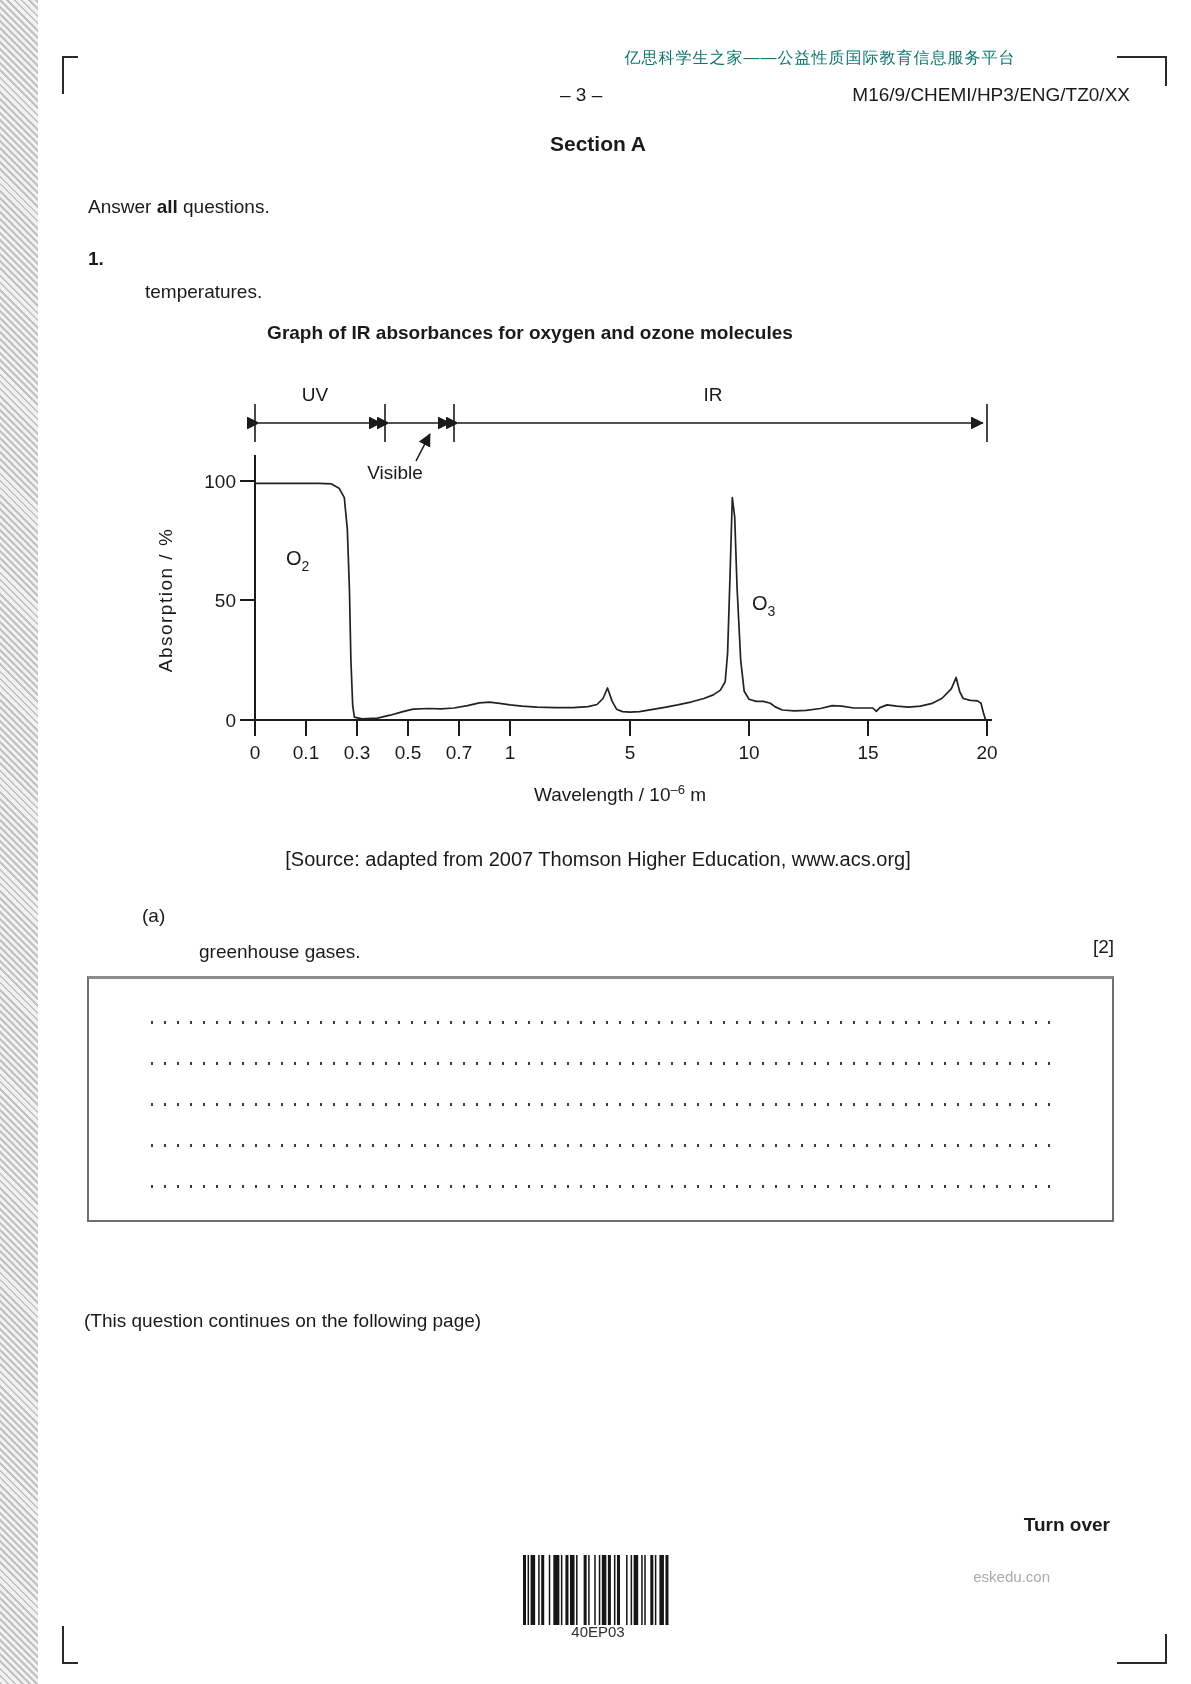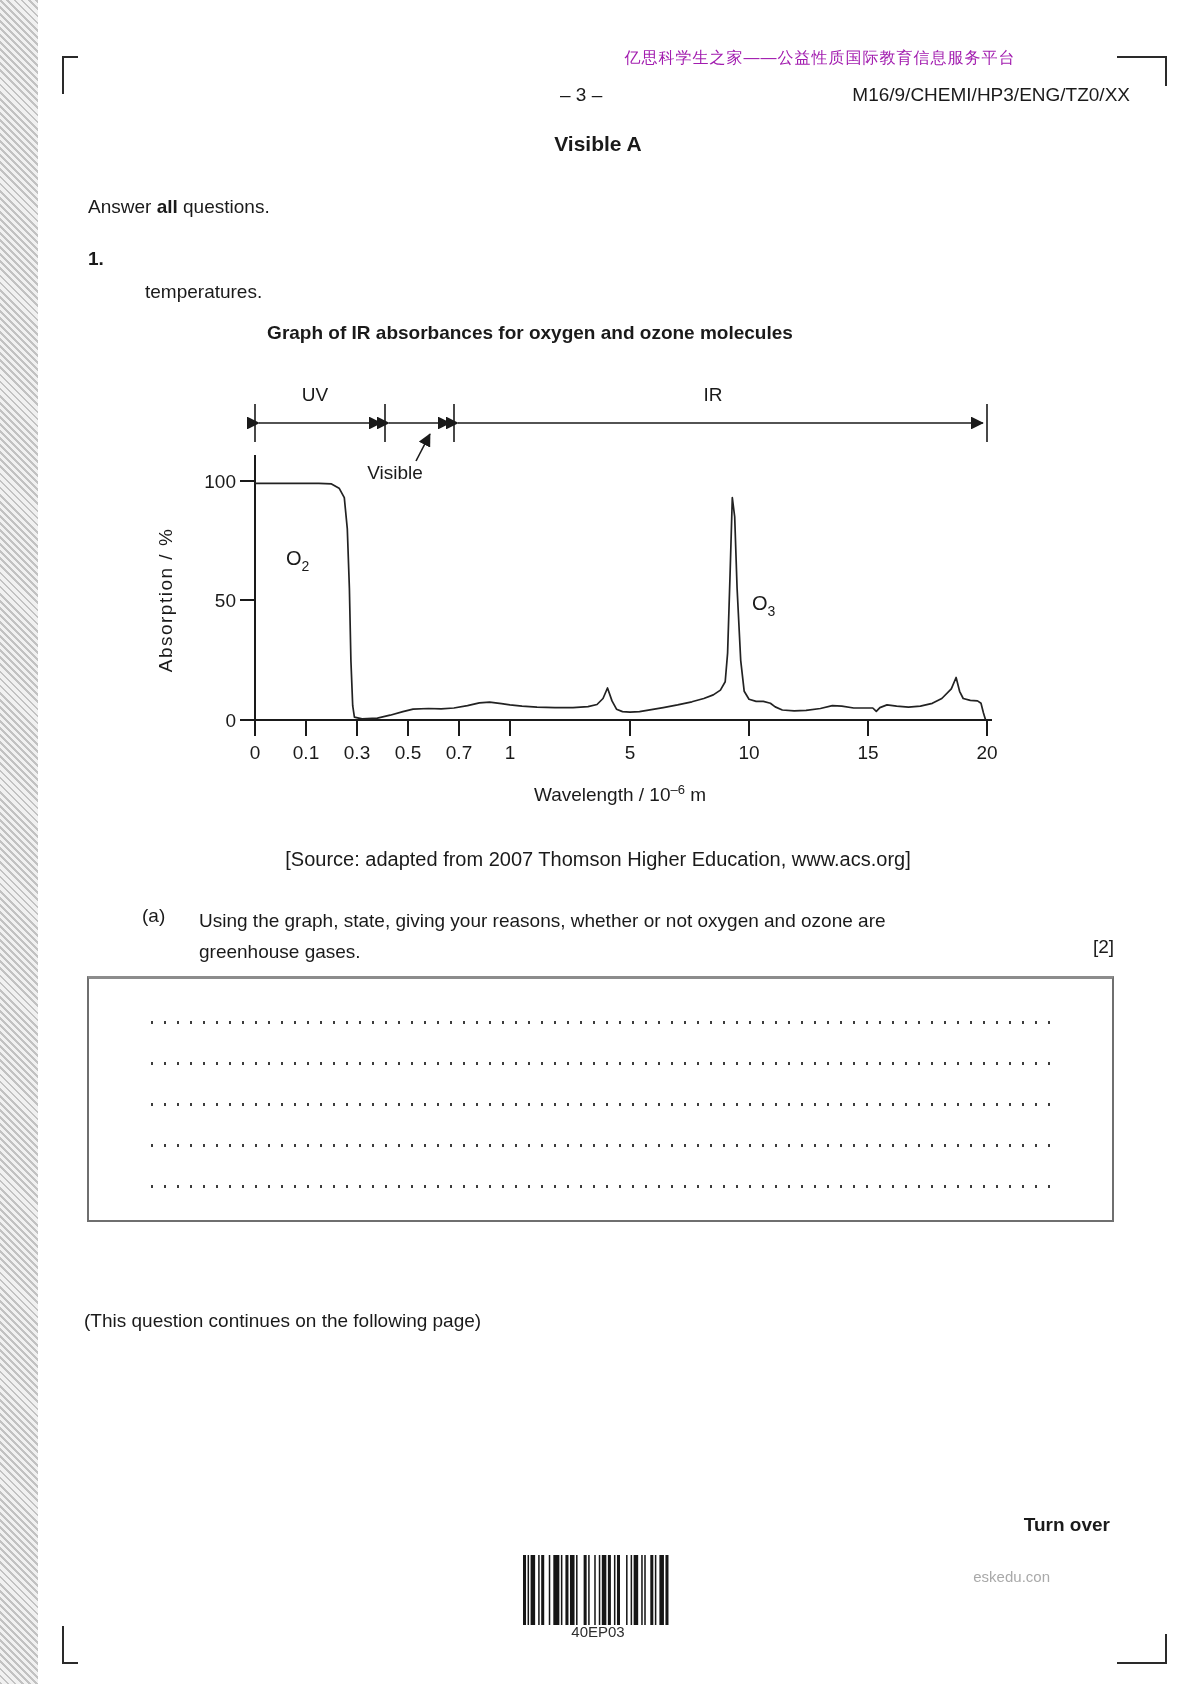--- a/index.html
+++ b/index.html
@@ -9,21 +9,21 @@
     margin:0 auto;
   }
   .abs{position:absolute;}
   .hatch{
     left:0; top:0; width:38px; height:1684px;
     background:repeating-linear-gradient(45deg,#c2c2c2 0 2px,#f1f1f1 2px 5px);
     border-right:4px solid #ffffff;
   }
   .crop{border:0 solid #2a2a2a;}
   .cn-header{left:560px; top:48px; width:520px; text-align:center;
-    font-size:16px; color:#a21caf; letter-spacing:1px;}
+    font-size:16px; color:#0f766e; letter-spacing:1px;}
   .pageno{left:560px; top:84px; font-size:19px;}
   .examcode{left:630px; top:84px; width:500px; text-align:right; font-size:19px;}
   .section-title{left:130px; top:132px; width:936px; text-align:center;
     font-size:21px; font-weight:bold;}
   .answer-line{left:88px; top:196px; font-size:19px;}
   .qnum{left:88px; top:248px; font-size:19px; font-weight:bold;}
   .qtext{left:145px; top:248px; width:880px; font-size:19px; line-height:29px;}
   .graph-title{left:130px; top:322px; width:800px; text-align:center;
     font-size:19px; font-weight:bold;}
   .graph-svg{left:130px; top:350px;}
@@ -56,21 +56,21 @@
 
   <div class="abs crop" style="left:62px; top:56px; width:14px; height:36px; border-left-width:2px; border-top-width:2px;"></div>
   <div class="abs crop" style="left:1117px; top:56px; width:48px; height:28px; border-right-width:2px; border-top-width:2px;"></div>
   <div class="abs crop" style="left:62px; top:1626px; width:14px; height:36px; border-left-width:2px; border-bottom-width:2px;"></div>
   <div class="abs crop" style="left:1117px; top:1634px; width:48px; height:28px; border-right-width:2px; border-bottom-width:2px;"></div>
 
   <div class="abs cn-header">亿思科学生之家——公益性质国际教育信息服务平台</div>
   <div class="abs pageno">– 3 –</div>
   <div class="abs examcode">M16/9/CHEMI/HP3/ENG/TZ0/XX</div>
 
-  <div class="abs section-title">Visible A</div>
+  <div class="abs section-title">Section A</div>
 
   <div class="abs answer-line"><span>Answer </span><b>all</b><span> questions.</span></div>
 
   <div class="abs qnum">1.</div>
   <div class="abs qtext"><br><span>temperatures.</span></div>
 
   <div class="abs graph-title">Graph of IR absorbances for oxygen and ozone molecules</div>
 
   <svg class="abs graph-svg" width="900" height="480" viewBox="130 350 900 480">
     <defs>
@@ -134,21 +134,21 @@
 
     <polyline id="abs-curve" fill="none" stroke="#222222" stroke-width="1.7" stroke-linejoin="round" stroke-linecap="round" points="255.0,483.4 318.8,483.4 331.5,483.9 339.1,488.2 344.3,497.7 347.3,528.8 349.4,588.5 350.9,660.3 352.7,705.7 354.4,717.1 362.1,718.8 377.4,718.1 390.1,715.2 402.9,711.6 413.1,709.2 428.4,708.5 441.1,708.8 453.9,708.0 467.5,705.7 479.4,702.8 489.6,702.1 501.5,703.7 510.0,704.9 522.0,706.1 537.0,707.1 555.0,707.6 573.0,707.6 588.0,706.6 597.0,704.5 603.0,698.5 607.5,688.0 612.0,700.9 616.5,709.2 622.5,711.6 630.0,712.1 639.5,711.6 651.4,709.7 663.3,707.6 677.6,704.9 691.9,701.8 703.8,698.5 713.3,694.9 720.4,690.1 725.2,681.8 727.6,653.1 730.0,576.6 732.3,497.7 734.7,516.9 737.1,588.5 740.7,660.3 744.2,691.3 749.0,699.2 756.1,701.4 763.3,701.4 770.4,703.3 775.2,706.9 782.3,710.0 794.2,710.9 806.1,710.4 820.4,708.5 832.3,705.7 841.8,706.1 853.7,708.0 865.6,708.0 872.8,708.0 876.3,711.4 879.9,707.6 887.0,704.9 896.6,706.1 908.5,707.1 920.4,706.1 932.3,703.3 941.8,698.5 951.3,688.9 956.1,677.5 959.6,691.3 963.2,698.5 970.3,700.4 977.5,700.9 981.0,703.3 983.4,712.8 985.3,719.0"></polyline>
 
     <text x="286" y="565" font-size="20"><tspan>O</tspan><tspan dy="6" font-size="14">2</tspan></text>
     <text x="752" y="610" font-size="20"><tspan>O</tspan><tspan dy="6" font-size="14">3</tspan></text>
   </svg>
 
   <div class="abs source-line">[Source: adapted from 2007 Thomson Higher Education, www.acs.org]</div>
 
   <div class="abs part-label">(a)</div>
-  <div class="abs part-text"><span>Using the graph, state, giving your reasons, whether or not oxygen and ozone are</span><br><span>greenhouse gases.</span></div>
+  <div class="abs part-text"><br><span>greenhouse gases.</span></div>
   <div class="abs marks">[2]</div>
 
   <div class="abs answer-box">
     <div class="dotline"></div>
     <div class="dotline"></div>
     <div class="dotline"></div>
     <div class="dotline"></div>
     <div class="dotline"></div>
   </div>
 

